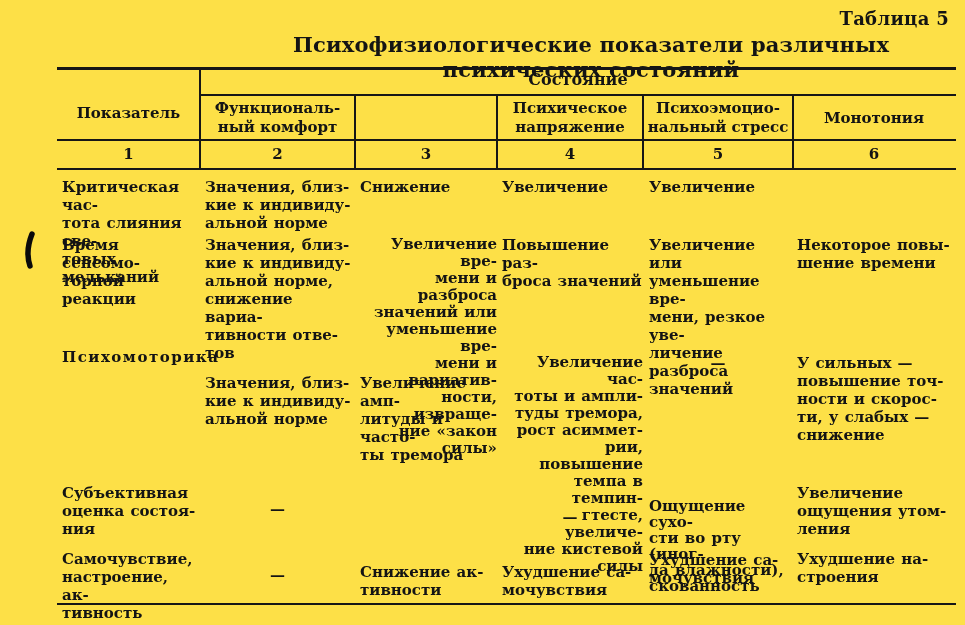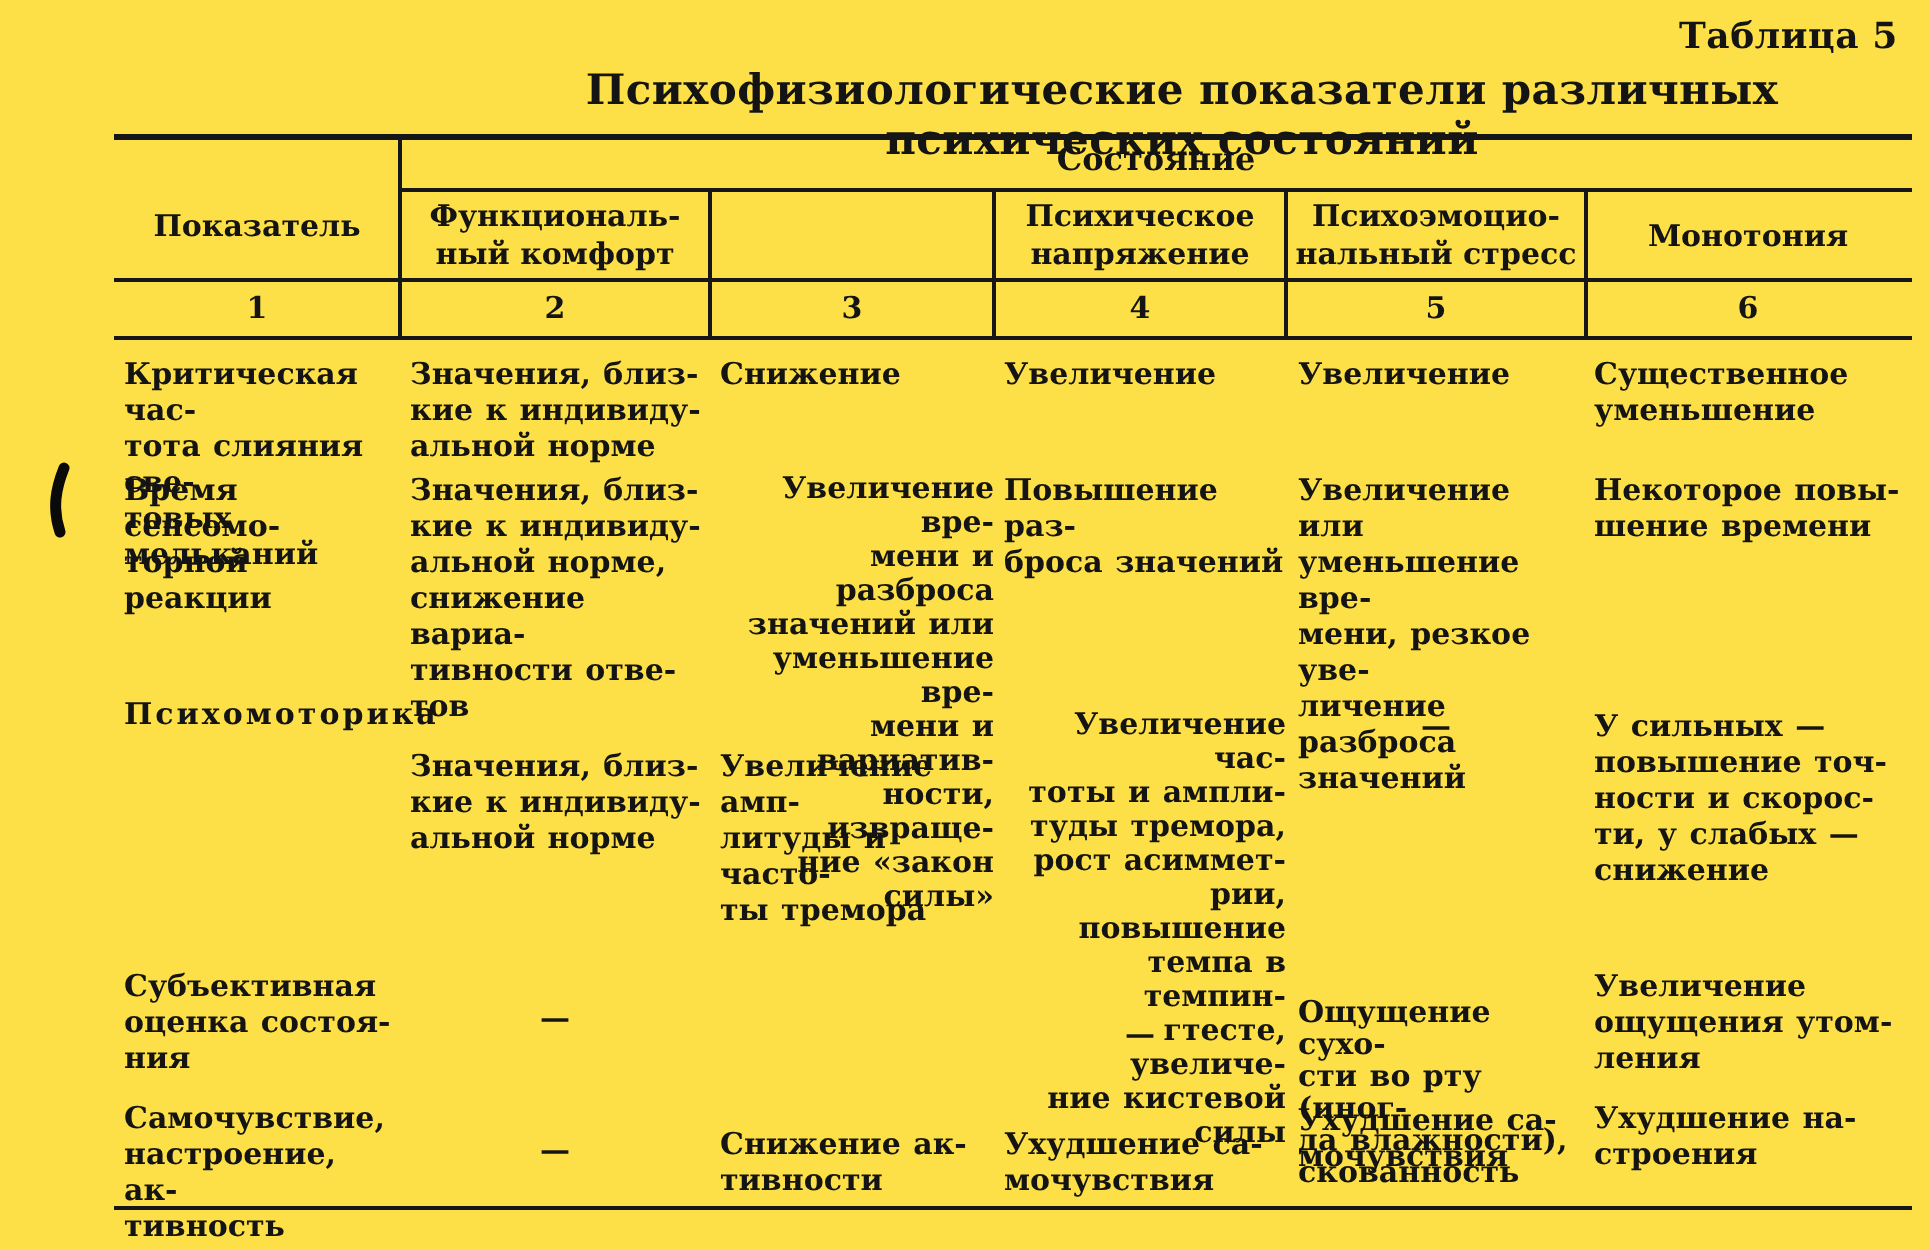--- a/index.html
+++ b/index.html
@@ -123,22 +123,20 @@
 
   <div class="cell p-r1c1">Критическая час-
 тота слияния све-
 товых мельканий</div>
   <div class="cell p-r1c2">Значения, близ-
 кие к индивиду-
 альной норме</div>
   <div class="cell p-r1c3">Снижение</div>
   <div class="cell p-r1c4">Увеличение</div>
   <div class="cell p-r1c5">Увеличение</div>
-  <div class="cell p-r1c6">Существенное
-уменьшение</div>
 
   <div class="cell p-r2c1">Время сенсомо-
 торной реакции</div>
   <div class="cell p-r2c2">Значения, близ-
 кие к индивиду-
 альной норме,
 снижение вариа-
 тивности отве-
 тов</div>
   <div class="cell p-r2c3 lh17">Увеличение вре-

